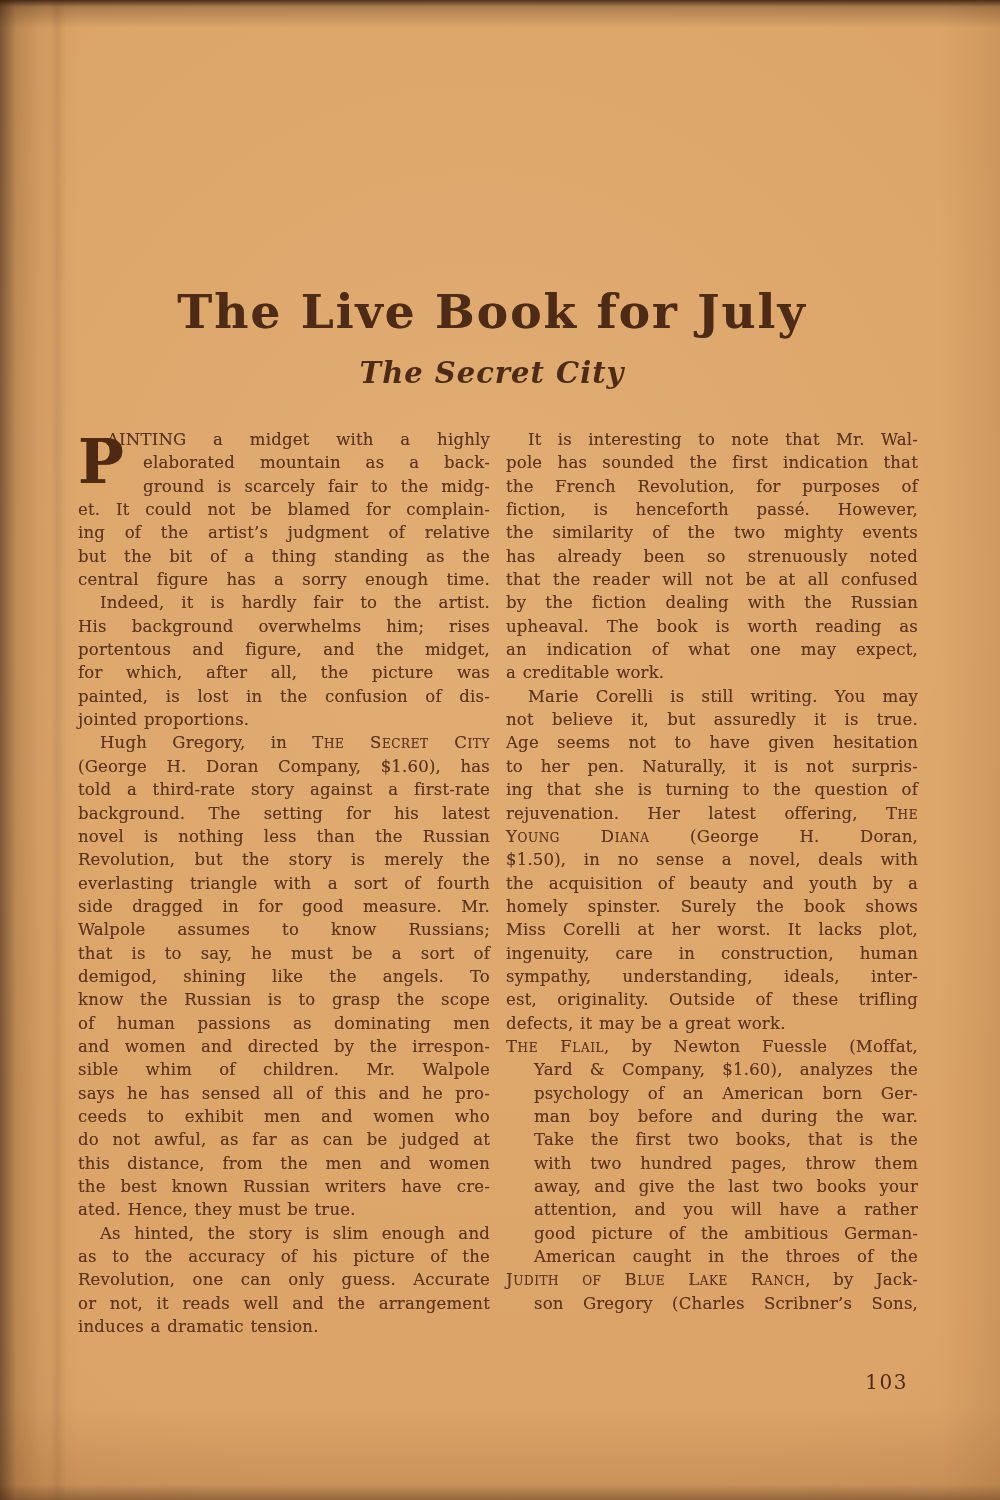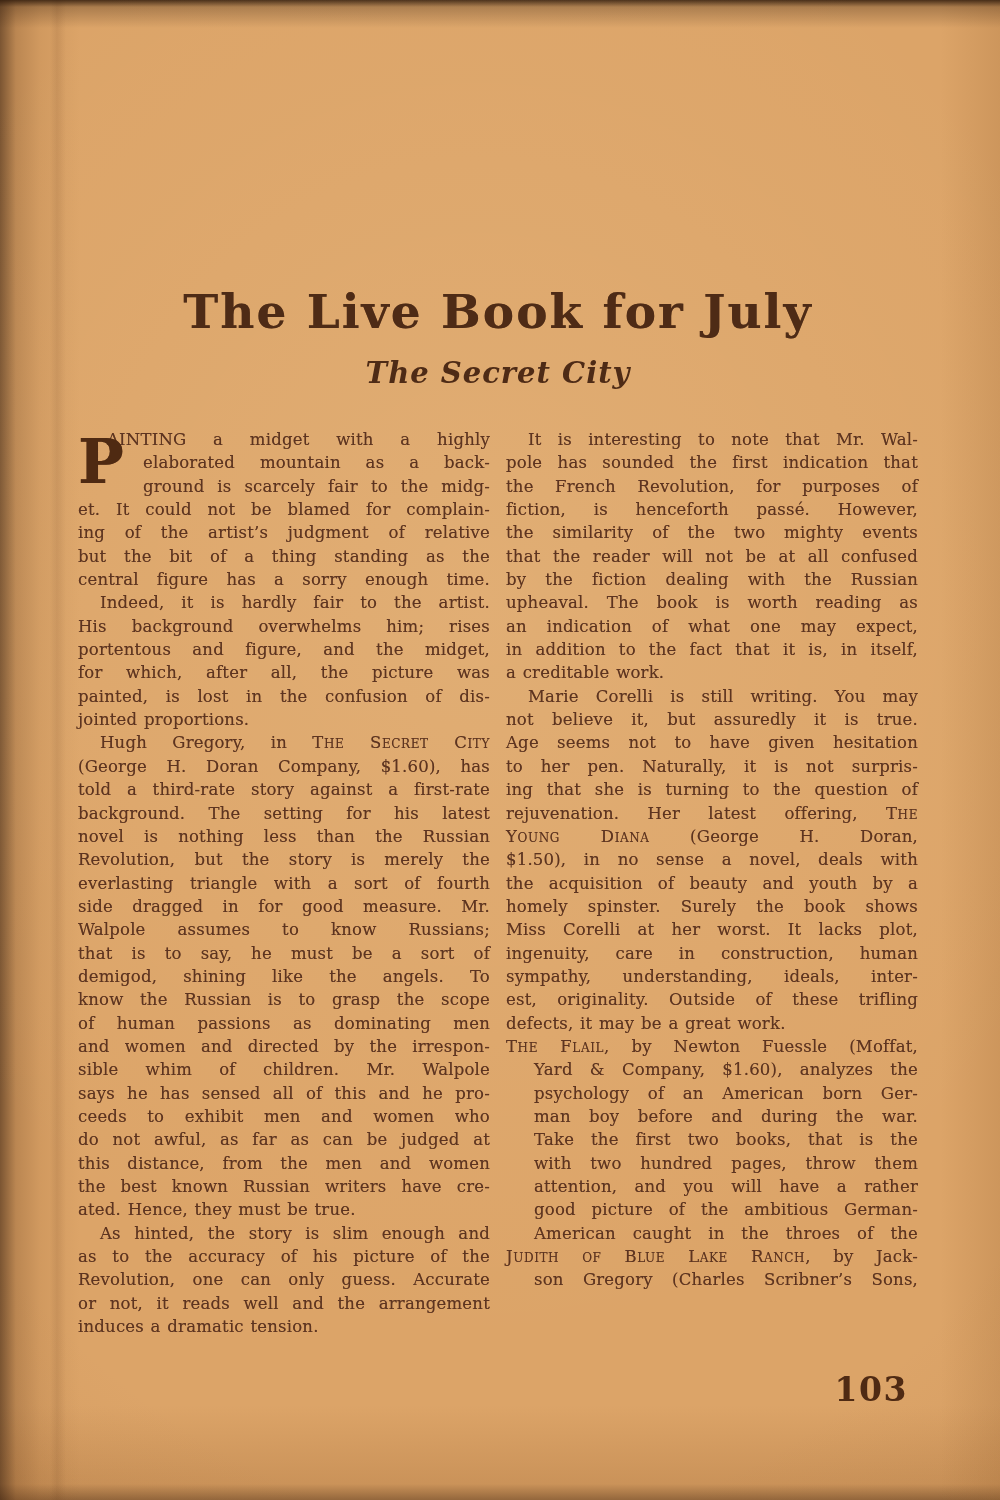--- a/index.html
+++ b/index.html
@@ -12,21 +12,21 @@
     background-image:
       radial-gradient(ellipse 120% 90% at 48% 40%, rgba(255,233,190,0.14), rgba(255,233,190,0) 55%),
       linear-gradient(to bottom, rgba(52,30,14,0.88) 0px, rgba(58,34,16,0.30) 7px, rgba(58,34,16,0) 28px),
       linear-gradient(to right, rgba(58,32,14,0.60) 0px, rgba(110,66,30,0.30) 16px, rgba(140,88,42,0.14) 40px, rgba(0,0,0,0) 80px),
       linear-gradient(to right, rgba(0,0,0,0) 50px, rgba(96,56,26,0.12) 57px, rgba(0,0,0,0) 66px),
       linear-gradient(to left, rgba(146,94,44,0.20) 0px, rgba(0,0,0,0) 60px),
       linear-gradient(to top, rgba(88,52,24,0.55) 0px, rgba(150,95,45,0.25) 16px, rgba(0,0,0,0) 95px),
       radial-gradient(ellipse 130% 115% at 50% 38%, rgba(0,0,0,0) 55%, rgba(130,78,34,0.14) 80%, rgba(95,55,24,0.30) 100%);
     font-family:"DejaVu Serif", serif;
   }
-  .header { position:absolute; top:284px; left:78px; width:840px; text-align:center; }
+  .header { position:absolute; top:284px; left:72px; width:840px; text-align:center; }
   .title {
     margin:0; font-size:47px; font-weight:700; letter-spacing:2px;
     color:#4e2b16; text-shadow:0 0 0.5px rgba(78,43,22,0.55);
   }
   .subtitle {
     margin:17px 0 0 0; font-size:29px; font-weight:700; font-style:italic;
     letter-spacing:1px; color:#4e2b16;
   }
   .columns {
     position:absolute; top:428px; left:78px; width:840px;
@@ -48,21 +48,21 @@
   .para.dropcap div.line:nth-of-type(2),
   .para.dropcap div.line:nth-of-type(3) { padding-left:65px; }
   .dropcap-letter {
     position:absolute; left:0; top:5px;
     font-size:61px; line-height:0.95; font-weight:700; color:#4f2a12;
     text-shadow:0 0 0.6px rgba(79,42,18,0.6);
   }
   .sc { font-variant:small-caps; letter-spacing:0.6px; }
   .pageno {
     position:absolute; top:1370px; right:92px;
-    font-size:33px; font-weight:700; letter-spacing:1.5px; color:#4f2a13;text-align:right;
+    font-size:20px; font-weight:400; letter-spacing:1.5px; color:#4f2a13;text-align:right;
   }
 </style>
 </head>
 <body>
 
 <div class="page">
   <div class="header">
     <h1 class="title">The Live Book for July</h1>
     <h2 class="subtitle">The Secret City</h2>
   </div>
@@ -117,25 +117,25 @@
           <div class="line last"><span>induces a dramatic tension.</span></div>
         </div>
       </div>
     <div class="column" id="col-right">
         <div class="para indent">
           <div class="line"><span>It is interesting to note that Mr. Wal-</span></div>
           <div class="line"><span>pole has sounded the first indication that</span></div>
           <div class="line"><span>the French Revolution, for purposes of</span></div>
           <div class="line"><span>fiction, is henceforth passé. However,</span></div>
           <div class="line"><span>the similarity of the two mighty events</span></div>
+          <div class="line"><span>has already been so strenuously noted</span></div>
           <div class="line"><span>that the reader will not be at all confused</span></div>
           <div class="line"><span>by the fiction dealing with the Russian</span></div>
           <div class="line"><span>upheaval. The book is worth reading as</span></div>
           <div class="line"><span>an indication of what one may expect,</span></div>
-          <div class="line"><span>in addition to the fact that it is, in itself,</span></div>
           <div class="line last"><span>a creditable work.</span></div>
         </div>
         <div class="para indent">
           <div class="line"><span>Marie Corelli is still writing. You may</span></div>
           <div class="line"><span>not believe it, but assuredly it is true.</span></div>
           <div class="line"><span>Age seems not to have given hesitation</span></div>
           <div class="line"><span>to her pen. Naturally, it is not surpris-</span></div>
           <div class="line"><span>ing that she is turning to the question of</span></div>
           <div class="line"><span>rejuvenation. Her latest offering, </span><span class="sc">The</span></div>
           <div class="line"><span class="sc">Young Diana</span><span> (George H. Doran,</span></div>
@@ -148,20 +148,21 @@
           <div class="line"><span>est, originality. Outside of these trifling</span></div>
           <div class="line last"><span>defects, it may be a great work.</span></div>
         </div>
         <div class="para hang">
           <div class="line"><span class="sc">The Flail</span><span>, by Newton Fuessle (Moffat,</span></div>
           <div class="line"><span>Yard &amp; Company, $1.60), analyzes the</span></div>
           <div class="line"><span>psychology of an American born Ger-</span></div>
           <div class="line"><span>man boy before and during the war.</span></div>
           <div class="line"><span>Take the first two books, that is the</span></div>
           <div class="line"><span>with two hundred pages, throw them</span></div>
+          <div class="line"><span>away, and give the last two books your</span></div>
           <div class="line"><span>attention, and you will have a rather</span></div>
           <div class="line"><span>good picture of the ambitious German-</span></div>
           <div class="line"><span>American caught in the throes of the</span></div>
         </div>
         <div class="para hang">
           <div class="line"><span class="sc">Judith of Blue Lake Ranch</span><span>, by Jack-</span></div>
           <div class="line"><span>son Gregory (Charles Scribner’s Sons,</span></div>
         </div>
       </div>
   </div>

